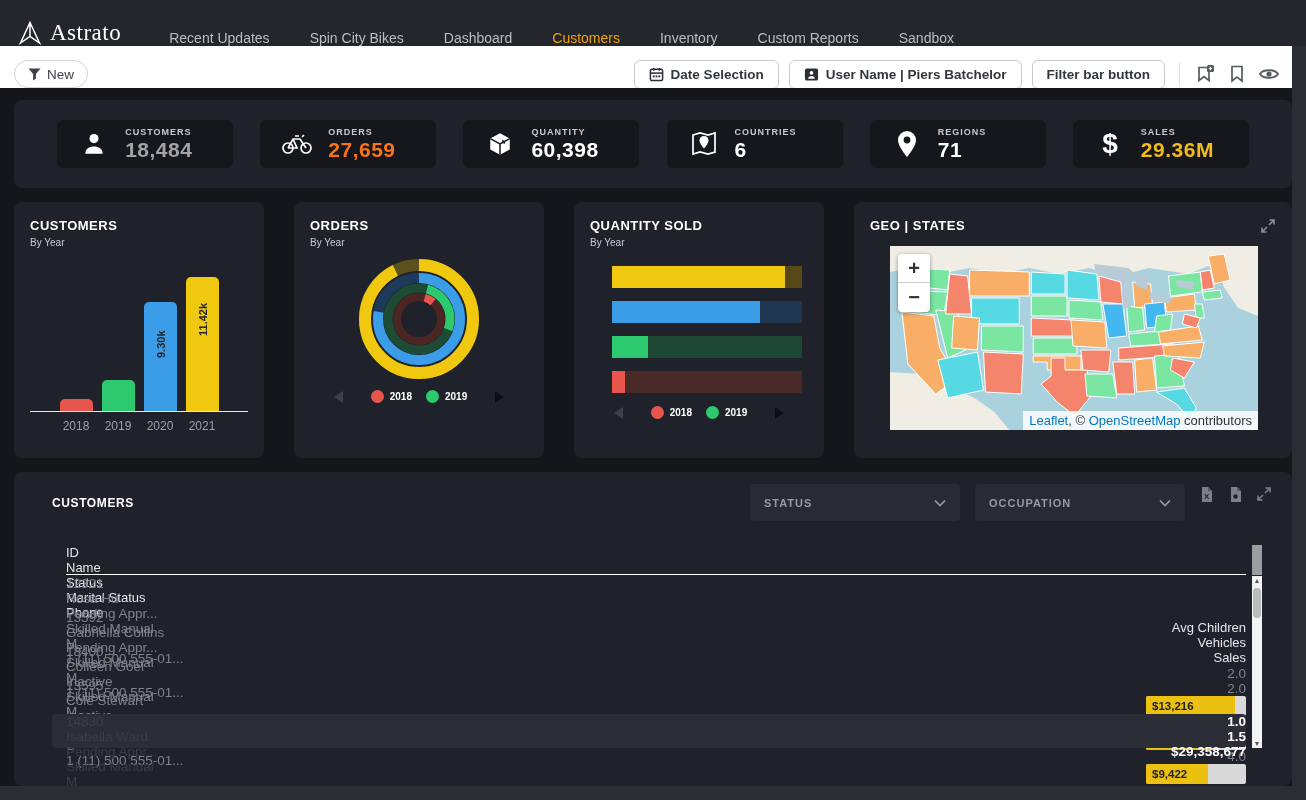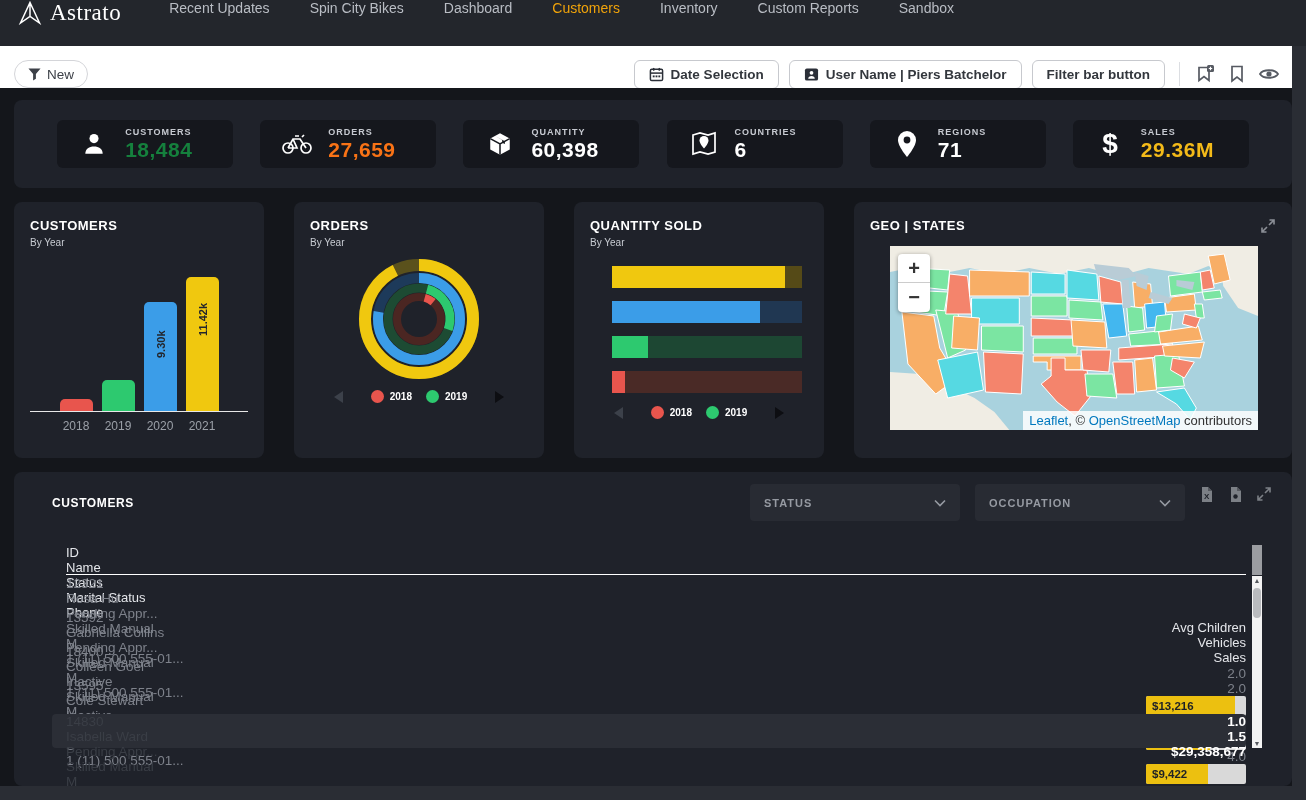--- a/index.html
+++ b/index.html
@@ -1,21 +1,21 @@
 <!DOCTYPE html>
 <html><head>
 <meta charset="utf-8">
 <style>
   * { margin:0; padding:0; box-sizing:border-box; }
   html,body { width:1306px; height:800px; overflow:hidden; background:#14161b;
     font-family:"Liberation Sans", sans-serif; }
   .app { position:relative; width:1306px; height:800px; }
 
   
-  .topnav { height:46px; background:#23262c; display:flex; align-items:flex-start; padding:0 18px; }
+  .topnav { height:46px; background:#23262c; display:flex; align-items:flex-end; padding:0 18px; }
   .brand { display:flex; align-items:center; gap:8px; margin-right:28px; }
   .brand-name { font-family:"Liberation Serif", serif; font-size:23px; color:#fff; letter-spacing:.5px; }
   .nav-item { color:#b9bdc4; font-size:14px; margin:0 20px; cursor:pointer; white-space:nowrap; }
   .nav-item.active { color:#f0a30a; }
 
   
   .toolbar { height:56px; background:#ffffff; display:flex; align-items:center; padding:0 14px; }
   .pill { display:inline-flex; align-items:center; gap:6px; border:1px solid #d4d5d9; border-radius:15px;
     height:28px; padding:0 13px; font-size:13.5px; color:#3d4148; background:#fff; cursor:pointer; }
   .tb-right { margin-left:auto; display:flex; align-items:center; gap:10px; padding-right:12px; }
@@ -212,21 +212,21 @@
     <section class="panel kpi-panel" id="kpi-panel">
         <div class="kpi-card">
           <span class="kpi-icon">
             <svg width="26" height="26" viewBox="0 0 24 24">
               <circle cx="12" cy="7" r="4.2" fill="#fff"></circle>
               <path d="M4 21c0-4.4 3.6-6.6 8-6.6s8 2.2 8 6.6z" fill="#fff"></path>
             </svg>
           </span>
           <div class="kpi-text">
             <div class="kpi-label">CUSTOMERS</div>
-            <div class="kpi-value" style="color: #15803d;">18,484</div>
+            <div class="kpi-value" style="color: #a3a3a3;">18,484</div>
           </div>
         </div>
         <div class="kpi-card">
           <span class="kpi-icon">
             <svg width="32" height="24" viewBox="0 0 32 24">
               <circle cx="7" cy="16" r="5" fill="none" stroke="#fff" stroke-width="1.7"></circle>
               <circle cx="25" cy="16" r="5" fill="none" stroke="#fff" stroke-width="1.7"></circle>
               <path d="M7 16 L12 7 H19 L25 16 M12 7 L16 16 H7 M14 4 h4 M21 5 l2-2" fill="none" stroke="#fff" stroke-width="1.7"></path>
             </svg>
           </span>

